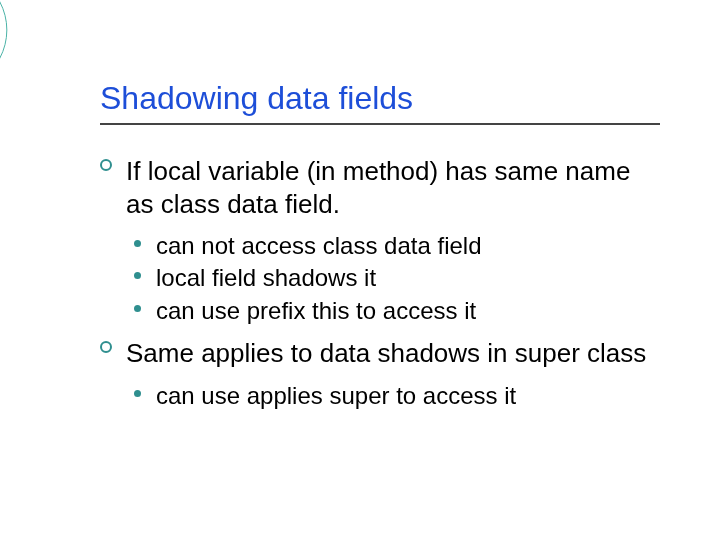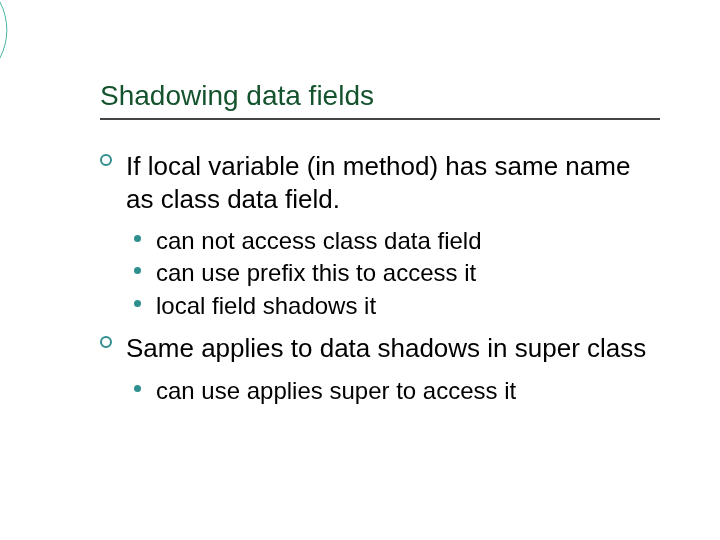--- a/index.html
+++ b/index.html
@@ -21,23 +21,23 @@
     height: 110px;
     pointer-events: none;
   }
   .slide {
     position: absolute;
     left: 100px;
     top: 80px;
     width: 560px;
   }
   .title {
-    font-size: 28px;
+    font-size: 32px;
     font-weight: 400;
-    color: #14532d;
+    color: #1d4ed8;
     margin-bottom: 6px;
     letter-spacing: 0px;
   }
   .rule {
     height: 2px;
     background: #444;
     width: 100%;
     margin-bottom: 30px;
   }
   .level1 {
@@ -95,25 +95,25 @@
     <span class="b1"></span>
     <span>If local variable (in method) has same name as class data field.</span>
   </div>
   <div class="sub">
     <div class="level2">
       <span class="b2"></span>
       <span>can not access class data field</span>
     </div>
     <div class="level2">
       <span class="b2"></span>
-      <span>can use prefix this to access it</span>
+      <span>local field shadows it</span>
     </div>
     <div class="level2">
       <span class="b2"></span>
-      <span>local field shadows it</span>
+      <span>can use prefix this to access it</span>
     </div>
   </div>
 
   <div class="level1">
     <span class="b1"></span>
     <span>Same applies to data shadows in super class</span>
   </div>
   <div class="sub">
     <div class="level2">
       <span class="b2"></span>

